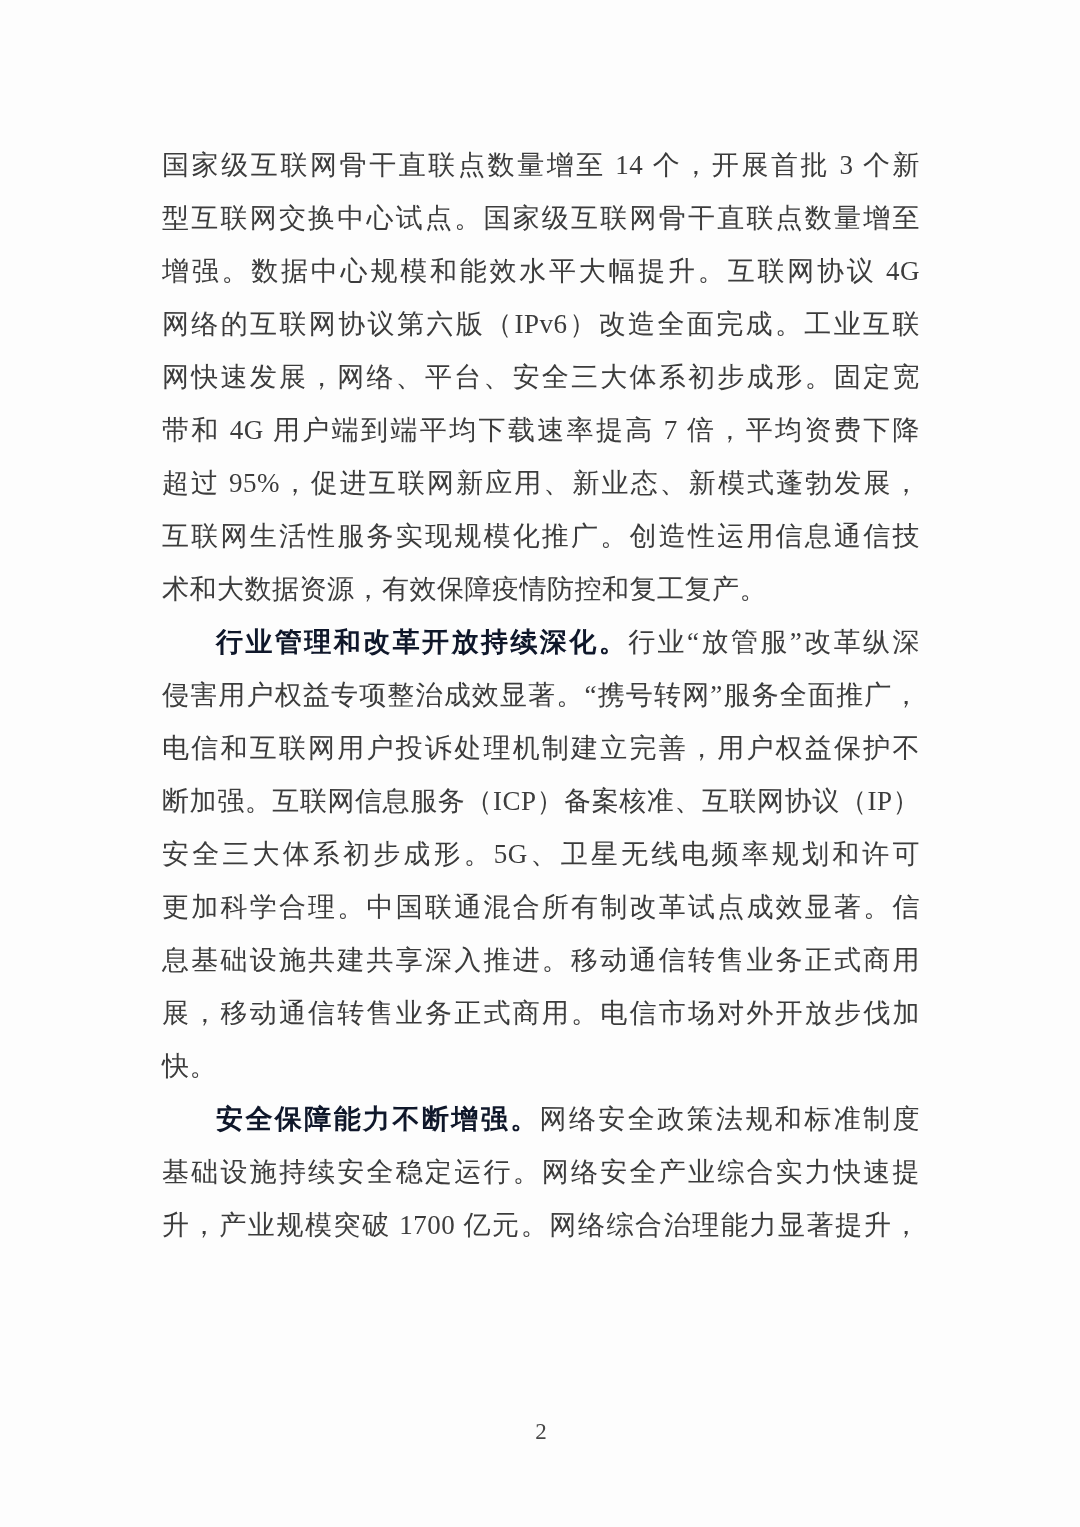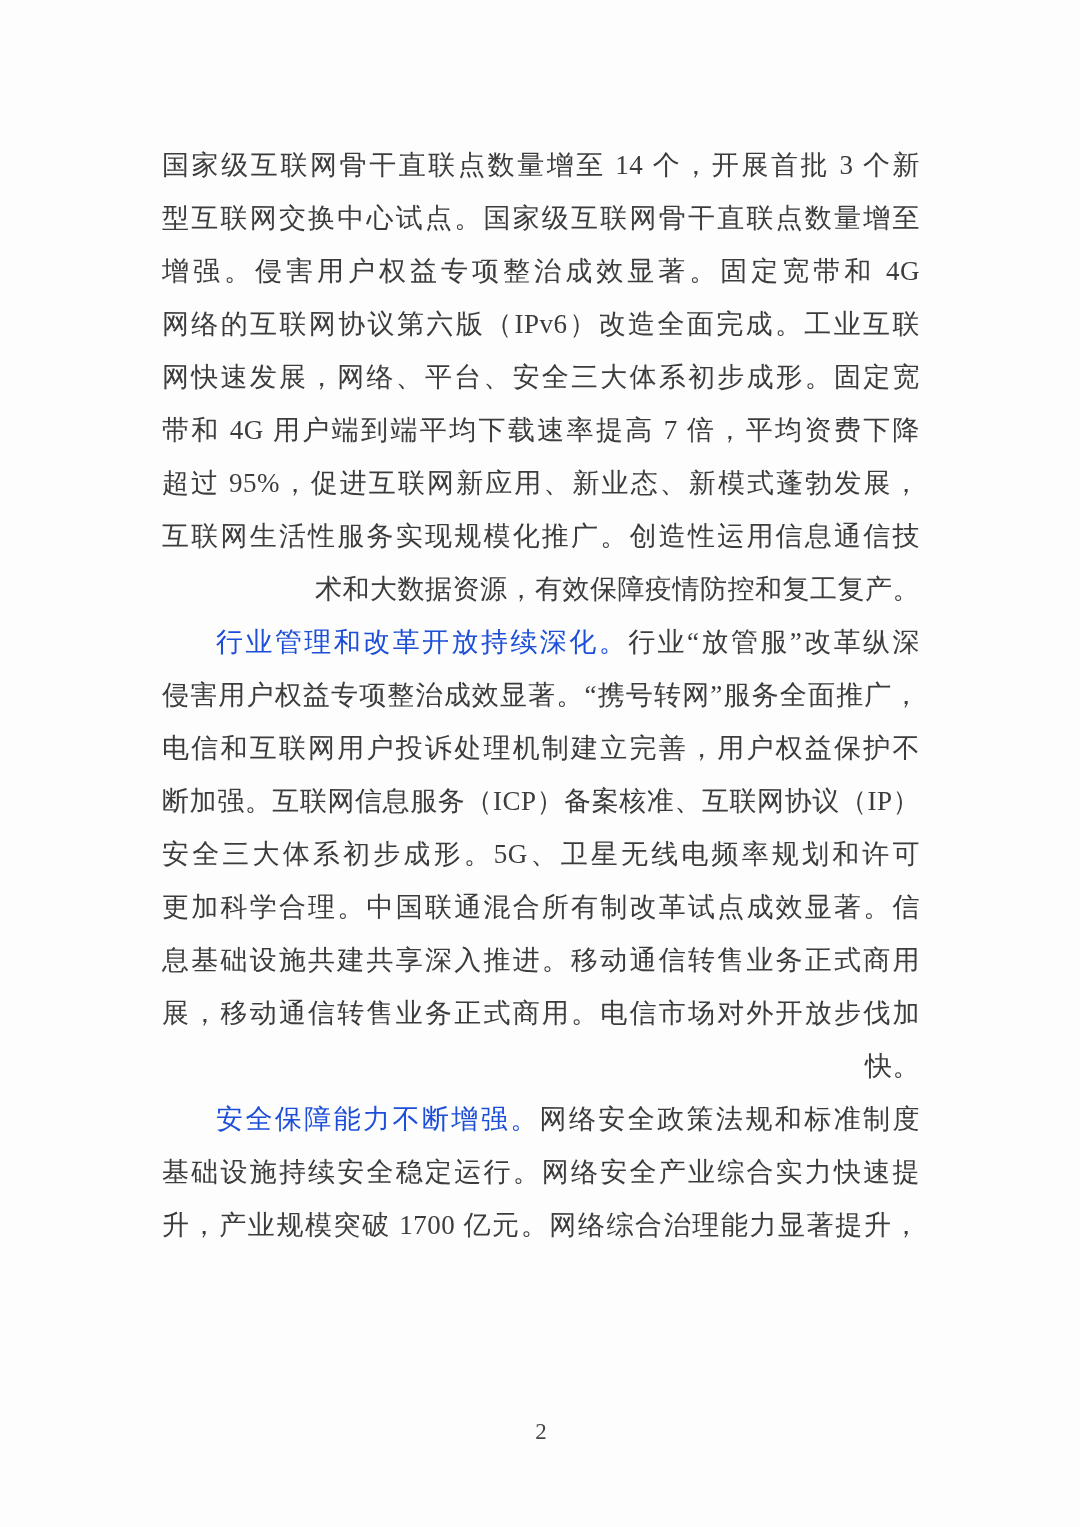--- a/index.html
+++ b/index.html
@@ -20,55 +20,55 @@
     position: absolute;
     left: 162px;
     top: 139px;
     width: 758px;
   }
   .line {
     height: 53px;
     line-height: 53px;
     font-size: 27px;
     color: #3c3c3c;
-    text-align: right;
+    text-align: left;
     letter-spacing: 0.5px;
   }
   .line.fill {
     text-align: justify;
     text-align-last: justify;
     -moz-text-align-last: justify;
   }
   .line.indent {
     text-indent: 54px;
   }
   .line b {
-    font-weight: normal;
-    color: #1d4ed8;
+    font-weight: bold;
+    color: #0f172a;
   }
   .page-number {
     position: absolute;
     top: 1412px;
     left: 162px;
     width: 758px;
     height: 40px;
     line-height: 40px;
     text-align: center;
     font-size: 23px;
     color: #474747;
   }
 </style>
 </head>
 <body>
 
 <div class="page">
   <div class="doc-body">
       <div class="line fill">国家级互联网骨干直联点数量增至 14 个，开展首批 3 个新</div>
       <div class="line fill">型互联网交换中心试点。国家级互联网骨干直联点数量增至</div>
-      <div class="line fill">增强。侵害用户权益专项整治成效显著。固定宽带和 4G</div>
+      <div class="line fill">增强。数据中心规模和能效水平大幅提升。互联网协议 4G</div>
       <div class="line fill">网络的互联网协议第六版（IPv6）改造全面完成。工业互联</div>
       <div class="line fill">网快速发展，网络、平台、安全三大体系初步成形。固定宽</div>
       <div class="line fill">带和 4G 用户端到端平均下载速率提高 7 倍，平均资费下降</div>
       <div class="line fill">超过 95%，促进互联网新应用、新业态、新模式蓬勃发展，</div>
       <div class="line fill">互联网生活性服务实现规模化推广。创造性运用信息通信技</div>
       <div class="line">术和大数据资源，有效保障疫情防控和复工复产。</div>
       <div class="line fill indent"><b>行业管理和改革开放持续深化。</b>行业“放管服”改革纵深</div>
       <div class="line fill">侵害用户权益专项整治成效显著。“携号转网”服务全面推广，</div>
       <div class="line fill">电信和互联网用户投诉处理机制建立完善，用户权益保护不</div>
       <div class="line fill">断加强。互联网信息服务（ICP）备案核准、互联网协议（IP）</div>

